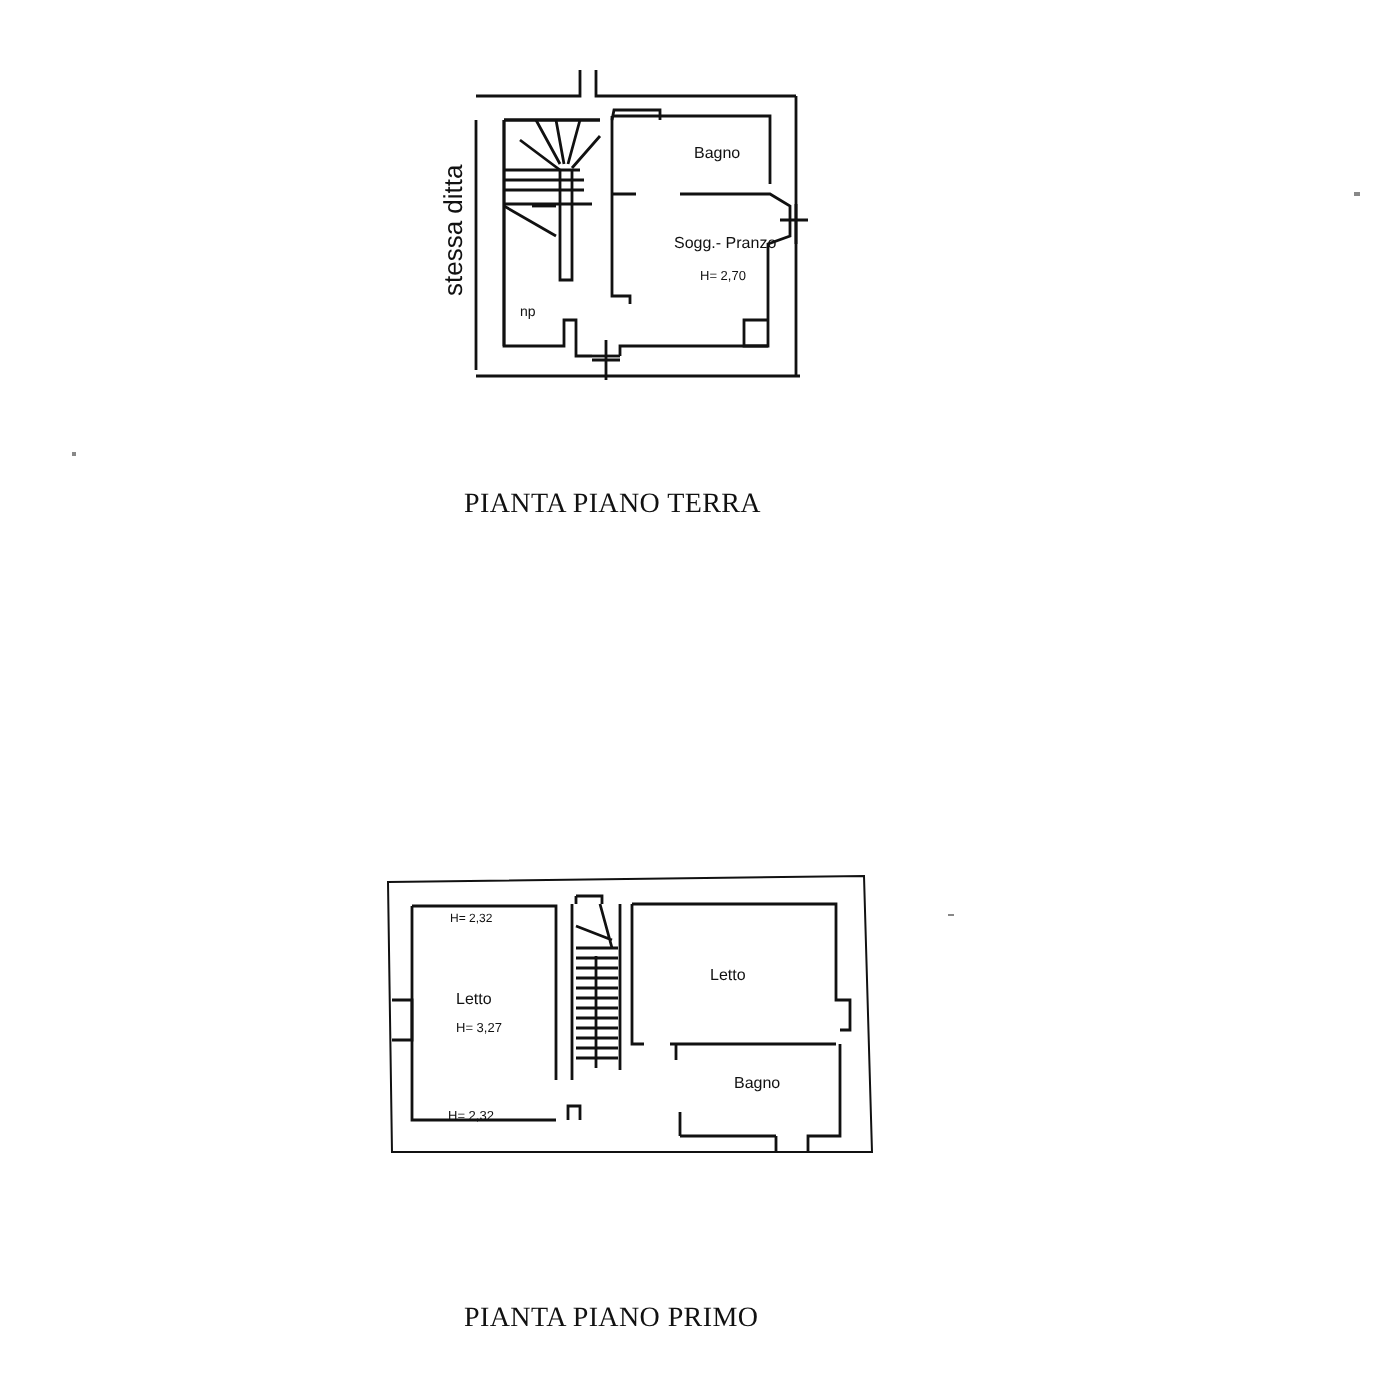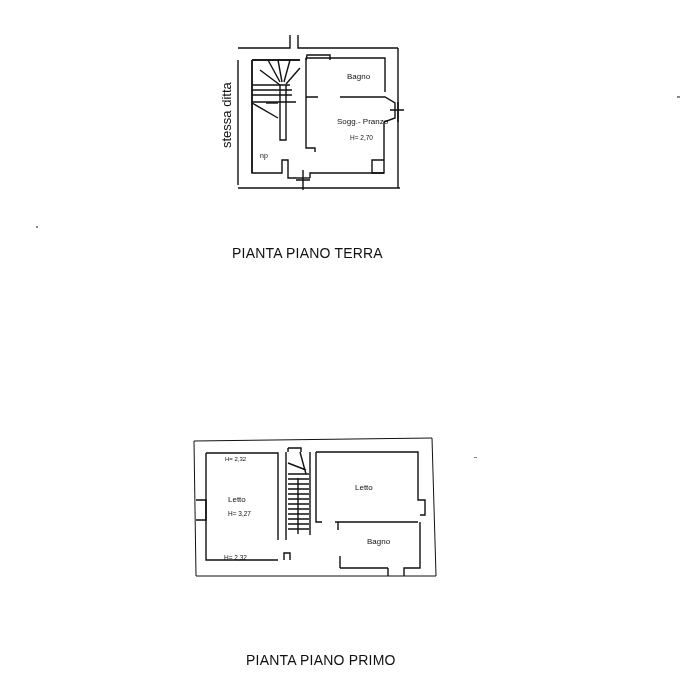--- a/index.html
+++ b/index.html
@@ -1,20 +1,20 @@
 <!DOCTYPE html>
 <html><head>
   <meta charset="utf-8">
   <style>
     html, body { margin: 0; padding: 0; background: #ffffff; }
     body { width: 700px; height: 700px; position: relative; overflow: hidden; font-family: "Liberation Sans", sans-serif; }
     .plan { position: absolute; left: 0; top: 0; }
-    .caption { position: absolute; font-family: Liberation Sans, sans-serif; font-size: 14px; color: #111; letter-spacing: 0.2px; white-space: nowrap; }
+    .caption { position: absolute; font-family: Liberation Serif, serif; font-size: 14px; color: #111; letter-spacing: 0.2px; white-space: nowrap; }
     #cap-terra { left: 232px; top: 245px; }
-    #cap-primo { left: 246px; top: 652px; text-align: center; }
+    #cap-primo { left: 232px; top: 652px; text-align: center; }
     .dot { position: absolute; background: #888; }
     svg text { font-family: "Liberation Sans", sans-serif; fill: #111; }
   </style>
 </head>
 <body>
 
 <svg class="plan" width="700" height="700" viewBox="0 0 700 700" xmlns="http://www.w3.org/2000/svg">
   <g stroke="#111" fill="none" stroke-width="1.4">
 
     <path d="M238 48 H290 V35"></path>

